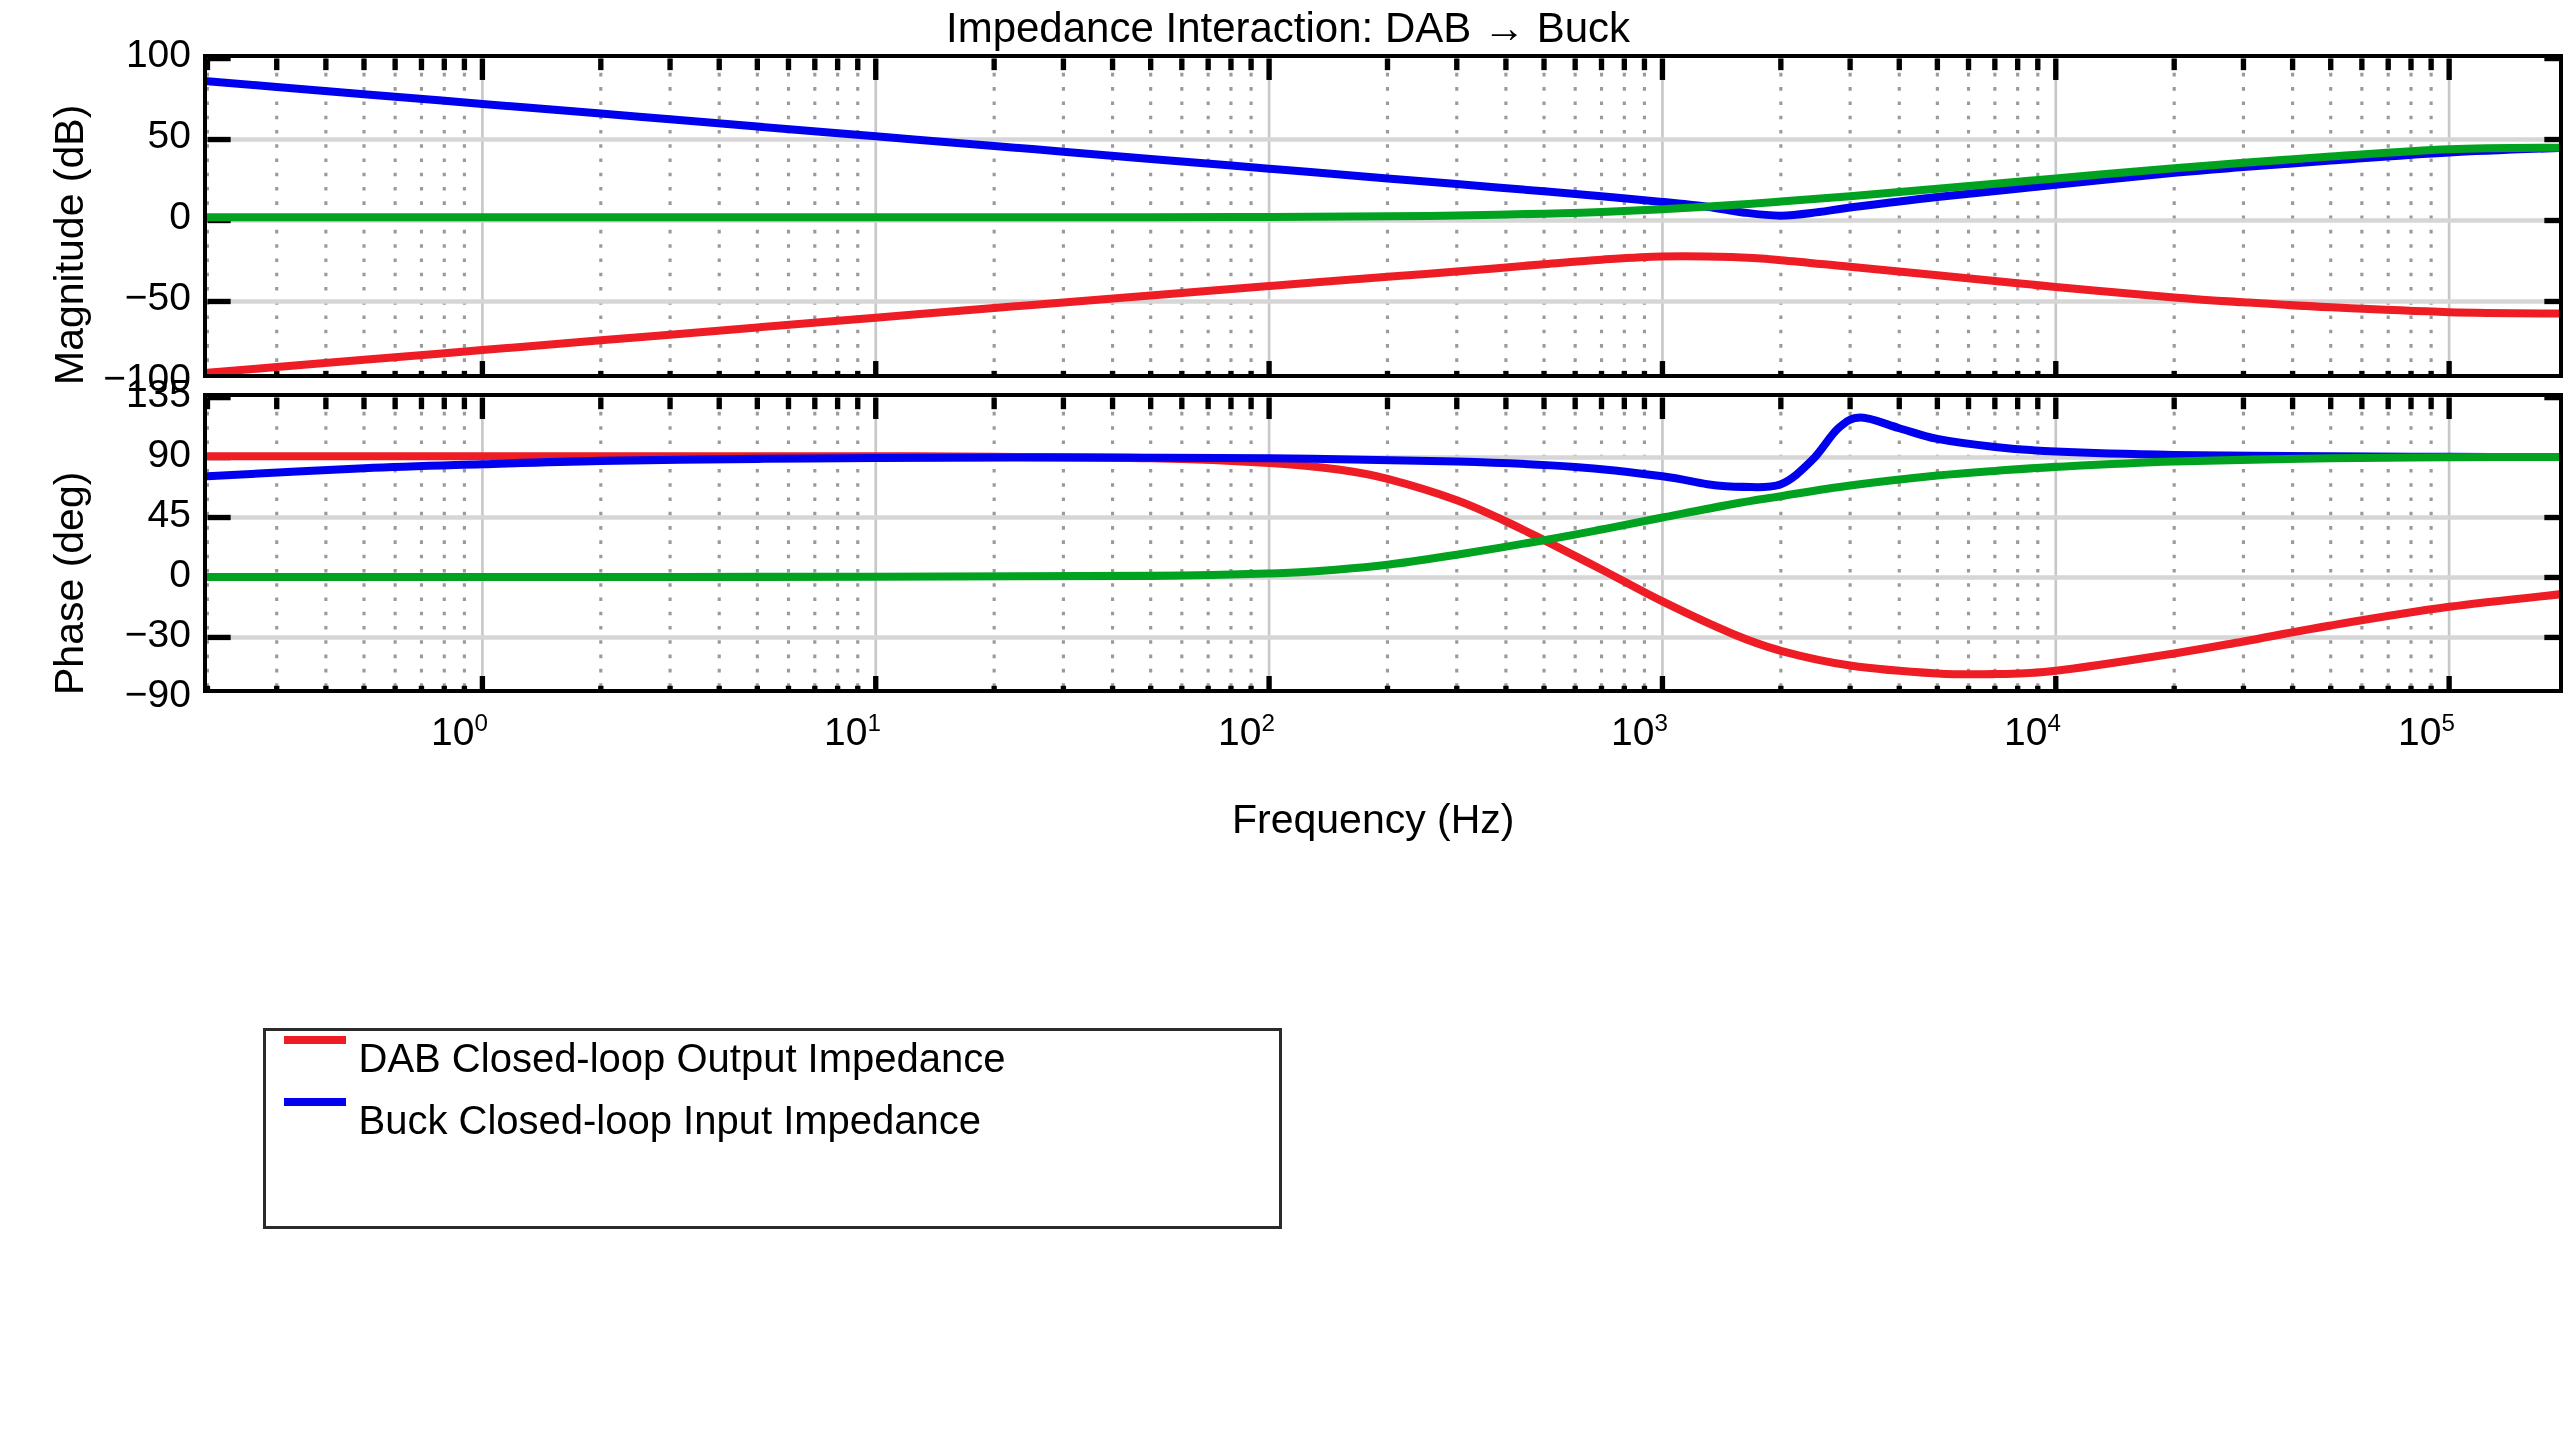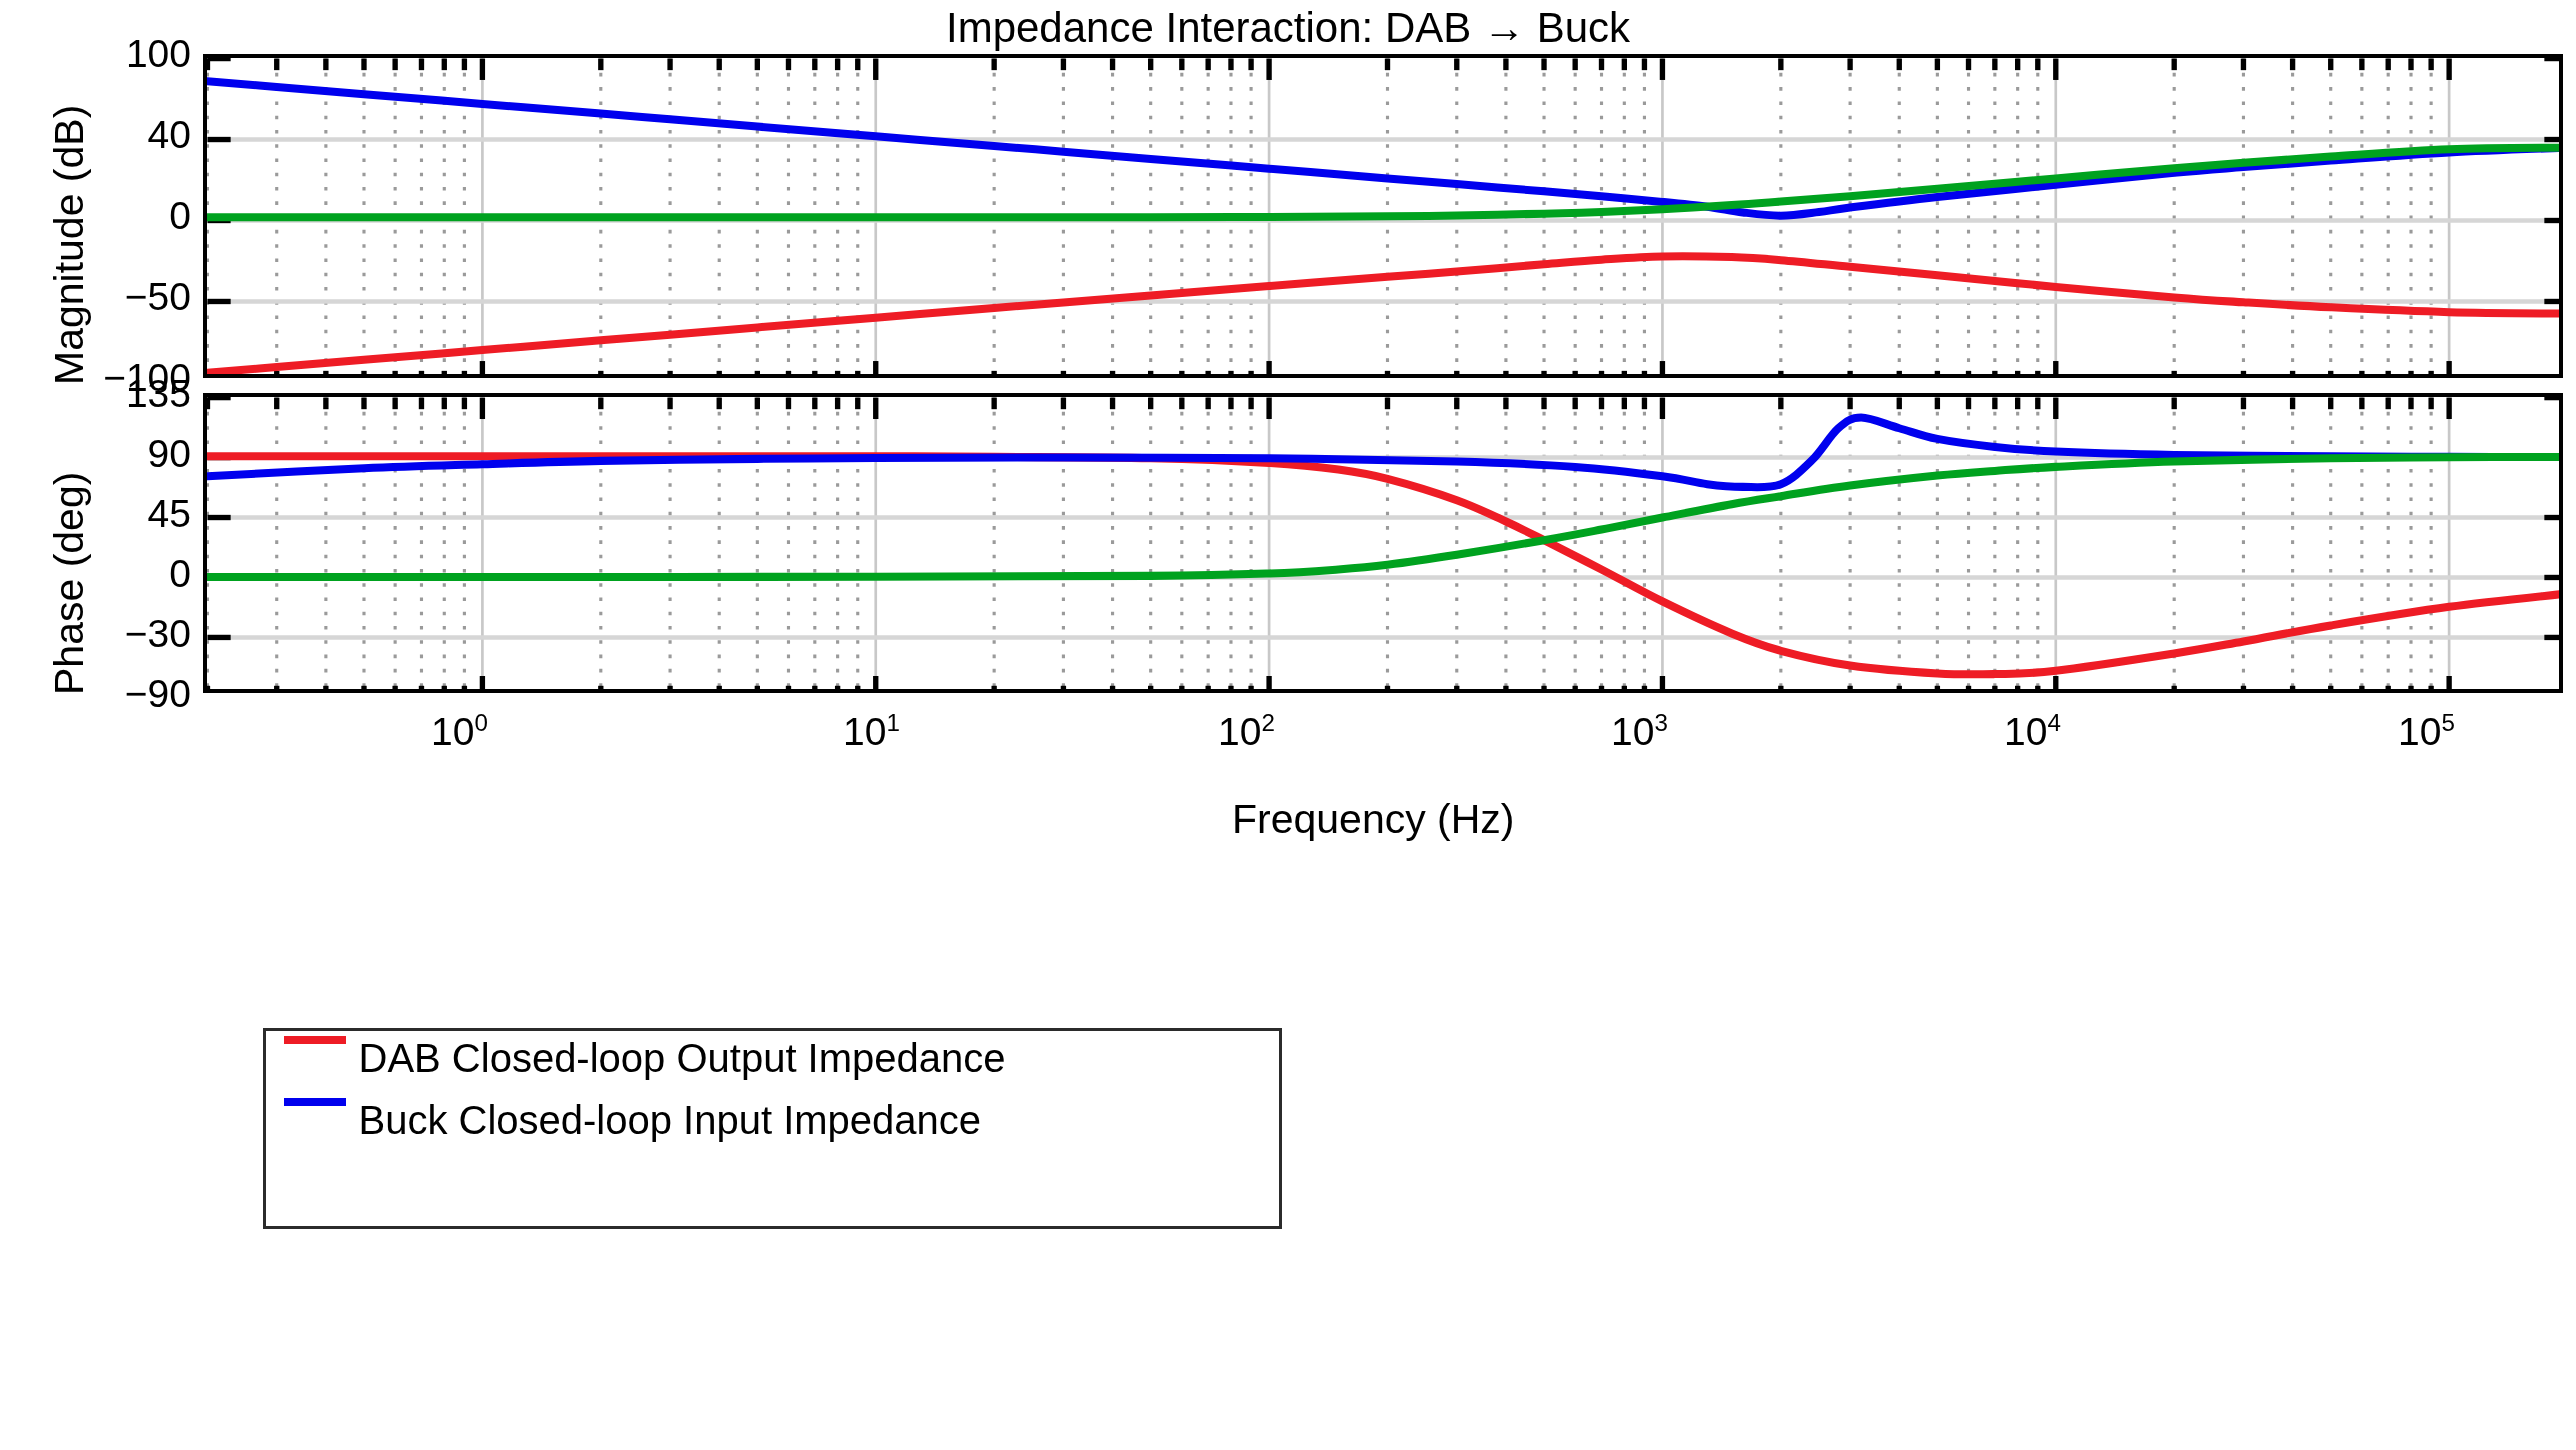--- a/index.html
+++ b/index.html
@@ -477,38 +477,38 @@
         <line x1="5" y1="5" x2="31" y2="5" stroke="#000" stroke-width="6"></line>
         <line x1="2650" y1="5" x2="2624" y2="5" stroke="#000" stroke-width="6"></line>
         <path d="M 5.00 70.71 C 56.35 70.71 210.42 70.71 313.13 70.71 C 415.84 70.71 547.79 70.71 621.26 70.71 C 694.73 70.71 709.73 70.58 753.96 70.71 C 798.20 70.83 835.31 71.08 886.67 71.45 C 938.02 71.83 1010.74 71.83 1062.09 72.95 C 1113.45 74.07 1159.74 76.06 1194.80 78.17 C 1229.85 80.29 1250.31 82.65 1272.42 85.64 C 1294.54 88.63 1305.38 90.37 1327.50 96.09 C 1349.62 101.82 1383.01 112.02 1405.13 119.99 C 1427.24 127.95 1443.90 136.41 1460.20 143.88 C 1476.50 151.35 1485.07 155.83 1502.93 164.79 C 1520.78 173.75 1545.23 186.19 1567.34 197.64 C 1589.46 209.09 1611.31 221.53 1635.63 233.48 C 1659.95 245.43 1691.14 260.11 1713.26 269.32 C 1735.37 278.53 1746.22 282.76 1768.33 288.73 C 1790.45 294.71 1816.72 300.93 1845.96 305.16 C 1875.20 309.39 1916.72 312.50 1943.76 314.12 C 1970.79 315.74 1986.06 315.36 2008.18 314.87 C 2030.29 314.37 2042.96 314.99 2076.46 311.13 C 2109.96 307.28 2174.11 297.20 2209.17 291.72 C 2244.22 286.24 2257.56 283.51 2286.79 278.28 C 2316.03 273.05 2346.17 266.83 2384.59 260.36 C 2423.01 253.89 2473.06 245.43 2517.30 239.45 C 2561.53 233.48 2627.88 227.01 2650.00 224.52" fill="none" stroke="#ee1c25" stroke-width="9" stroke-linecap="round" stroke-linejoin="round"></path>
         <path d="M 5.00 93.11 C 34.24 91.61 129.07 86.39 180.43 84.15 C 231.78 81.91 268.89 81.04 313.13 79.67 C 357.36 78.30 394.48 76.93 445.83 75.93 C 497.19 74.94 569.90 74.22 621.26 73.69 C 672.61 73.17 696.79 73.05 753.96 72.80 C 811.14 72.55 890.82 72.18 964.29 72.20 C 1037.77 72.22 1121.32 72.20 1194.80 72.95 C 1268.27 73.69 1347.95 75.06 1405.13 76.68 C 1462.30 78.30 1499.41 79.92 1537.83 82.65 C 1576.25 85.39 1610.96 89.87 1635.63 93.11 C 1660.30 96.34 1670.86 100.08 1685.86 102.07 C 1700.86 104.06 1711.87 105.05 1725.61 105.05 C 1739.36 105.05 1755.40 107.04 1768.33 102.07 C 1781.27 97.09 1792.50 85.64 1803.24 75.19 C 1813.98 64.73 1823.57 47.31 1832.75 39.35 C 1841.93 31.38 1846.94 27.40 1858.32 27.40 C 1869.70 27.40 1886.80 35.36 1901.04 39.35 C 1915.28 43.33 1925.90 47.81 1943.76 51.29 C 1961.62 54.78 1986.06 57.89 2008.18 60.25 C 2030.29 62.62 2042.96 63.99 2076.46 65.48 C 2109.96 66.97 2157.81 68.34 2209.17 69.21 C 2260.52 70.08 2333.24 70.33 2384.59 70.71 C 2435.95 71.08 2473.06 71.33 2517.30 71.45 C 2561.53 71.58 2627.88 71.45 2650.00 71.45" fill="none" stroke="#0000ee" stroke-width="9" stroke-linecap="round" stroke-linejoin="round"></path>
         <path d="M 5.00 206.00 C 56.35 206.00 188.30 206.03 313.13 206.00 C 437.96 205.98 629.14 206.05 753.96 205.85 C 878.79 205.65 988.62 205.43 1062.09 204.81 C 1135.56 204.19 1159.74 203.31 1194.80 202.12 C 1229.85 200.93 1250.31 199.26 1272.42 197.64 C 1294.54 196.02 1305.38 195.15 1327.50 192.41 C 1349.62 189.68 1375.89 185.82 1405.13 181.21 C 1434.36 176.61 1475.89 169.52 1502.93 164.79 C 1529.96 160.06 1545.23 157.07 1567.34 152.84 C 1589.46 148.61 1611.31 144.13 1635.63 139.40 C 1659.95 134.67 1691.14 128.45 1713.26 124.47 C 1735.37 120.48 1746.22 118.99 1768.33 115.51 C 1790.45 112.02 1816.72 107.42 1845.96 103.56 C 1875.20 99.70 1916.72 95.10 1943.76 92.36 C 1970.79 89.62 1986.06 88.75 2008.18 87.13 C 2030.29 85.52 2042.96 84.40 2076.46 82.65 C 2109.96 80.91 2157.81 78.30 2209.17 76.68 C 2260.52 75.06 2333.24 73.74 2384.59 72.95 C 2435.95 72.15 2473.06 72.15 2517.30 71.90 C 2561.53 71.65 2627.88 71.53 2650.00 71.45" fill="none" stroke="#00a21f" stroke-width="9" stroke-linecap="round" stroke-linejoin="round"></path>
       </svg>
   </div>
 
   <div id="mag-yticks">
       <div class="ticklabel" style="top: 32px; right: 2385px;">100</div>
-      <div class="ticklabel" style="top: 113px; right: 2385px;">40</div>
+      <div class="ticklabel" style="top: 113px; right: 2385px;">50</div>
       <div class="ticklabel" style="top: 194px; right: 2385px;">0</div>
       <div class="ticklabel" style="top: 275px; right: 2385px; margin-left: 20px;">−50</div>
       <div class="ticklabel" style="top: 356px; right: 2385px; margin-left: 24px;">−100</div>
     </div>
 
   <div id="phase-yticks">
       <div class="ticklabel" style="top: 372px; right: 2385px;">135</div>
       <div class="ticklabel" style="top: 432px; right: 2385px;">90</div>
       <div class="ticklabel" style="top: 492px; right: 2385px;">45</div>
       <div class="ticklabel" style="top: 552px; right: 2385px;">0</div>
       <div class="ticklabel" style="top: 612px; right: 2385px;">−30</div>
       <div class="ticklabel" style="top: 672px; right: 2385px;">−90</div>
     </div>
 
   <div id="xticks-holder">
       <div class="xticklabel" style="left: 431px; top: 709px;">10<sup>0</sup></div>
-      <div class="xticklabel" style="left: 824px; top: 709px; margin-left: 19px;">10<sup>1</sup></div>
+      <div class="xticklabel" style="left: 824px; top: 709px;">10<sup>1</sup></div>
       <div class="xticklabel" style="left: 1218px; top: 709px;">10<sup>2</sup></div>
       <div class="xticklabel" style="left: 1611px; top: 709px;">10<sup>3</sup></div>
       <div class="xticklabel" style="left: 2004px; top: 709px;">10<sup>4</sup></div>
       <div class="xticklabel" style="left: 2398px; top: 709px;">10<sup>5</sup></div>
     </div>
 
   <div class="ylabel-mag" id="ylabel-mag" style="left: 46px; top: 385px;">Magnitude (dB)</div>
   <div class="ylabel-phase" id="ylabel-phase" style="left: 46px; top: 695px;">Phase (deg)</div>
   <div id="xlabel" style="left: 1232px; top: 796px;">Frequency  (Hz)</div>
 

